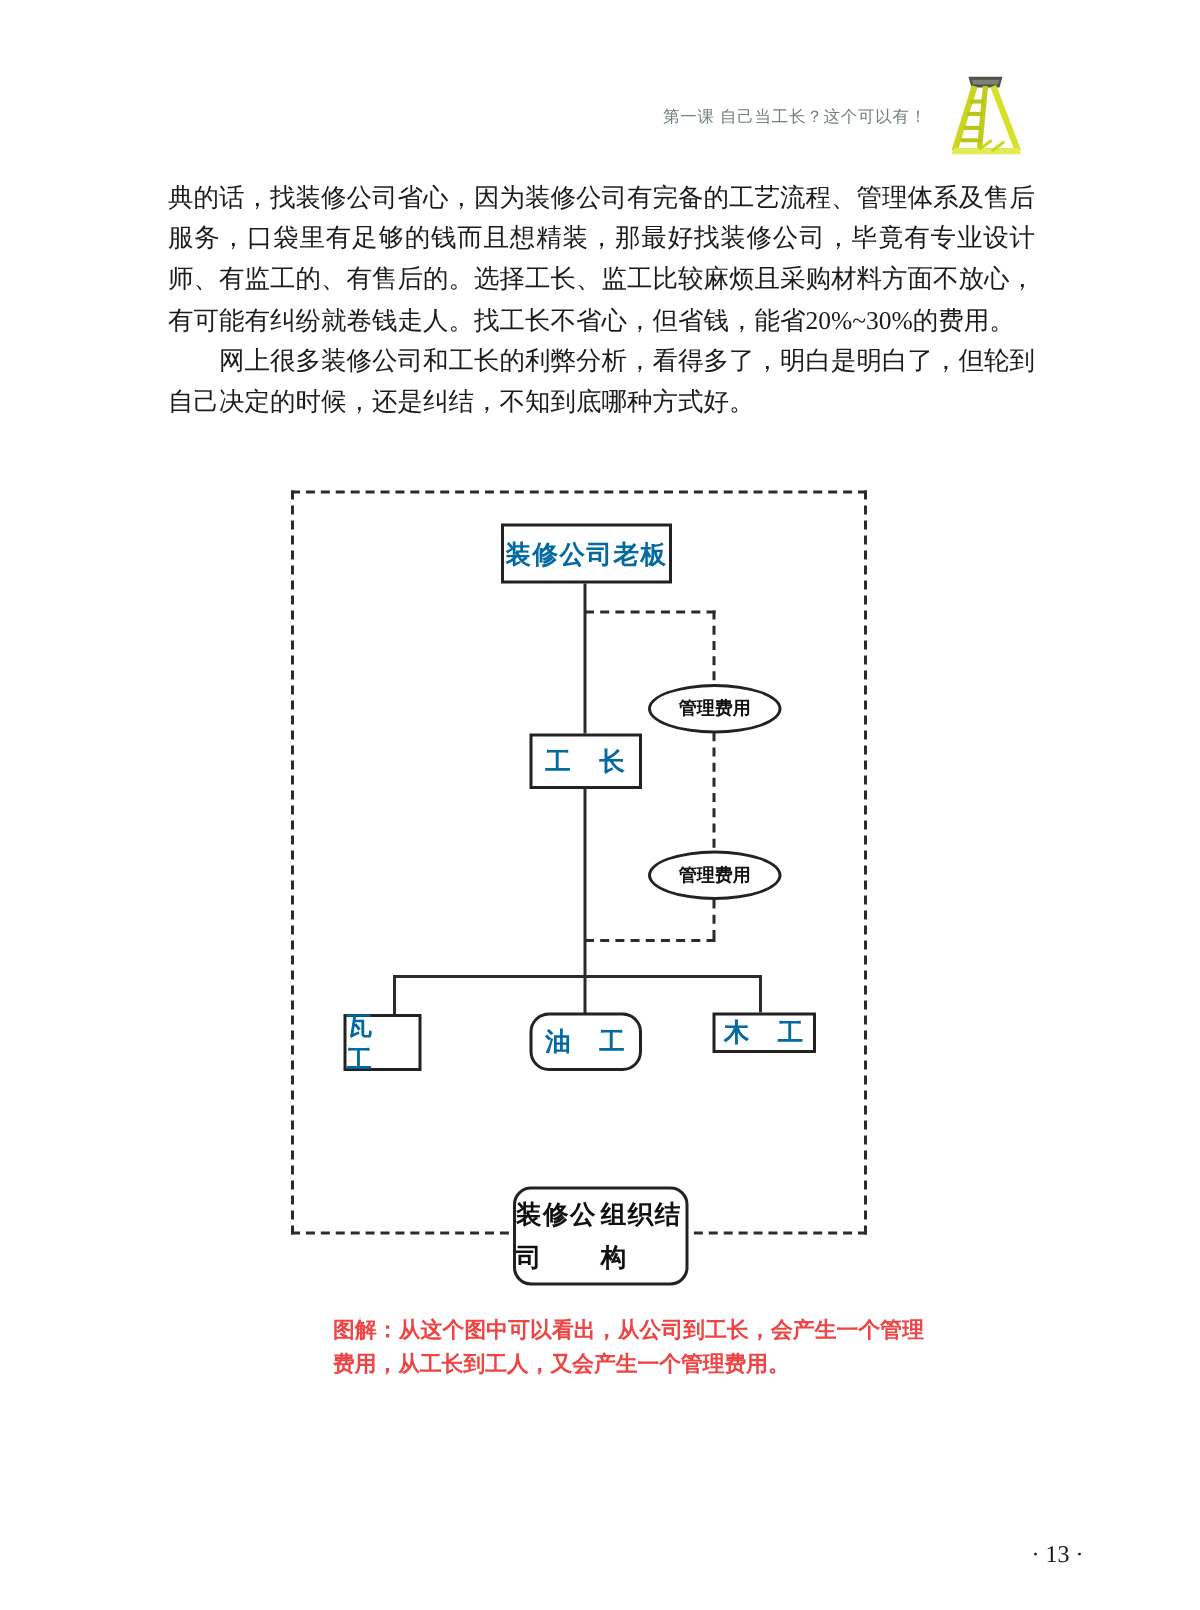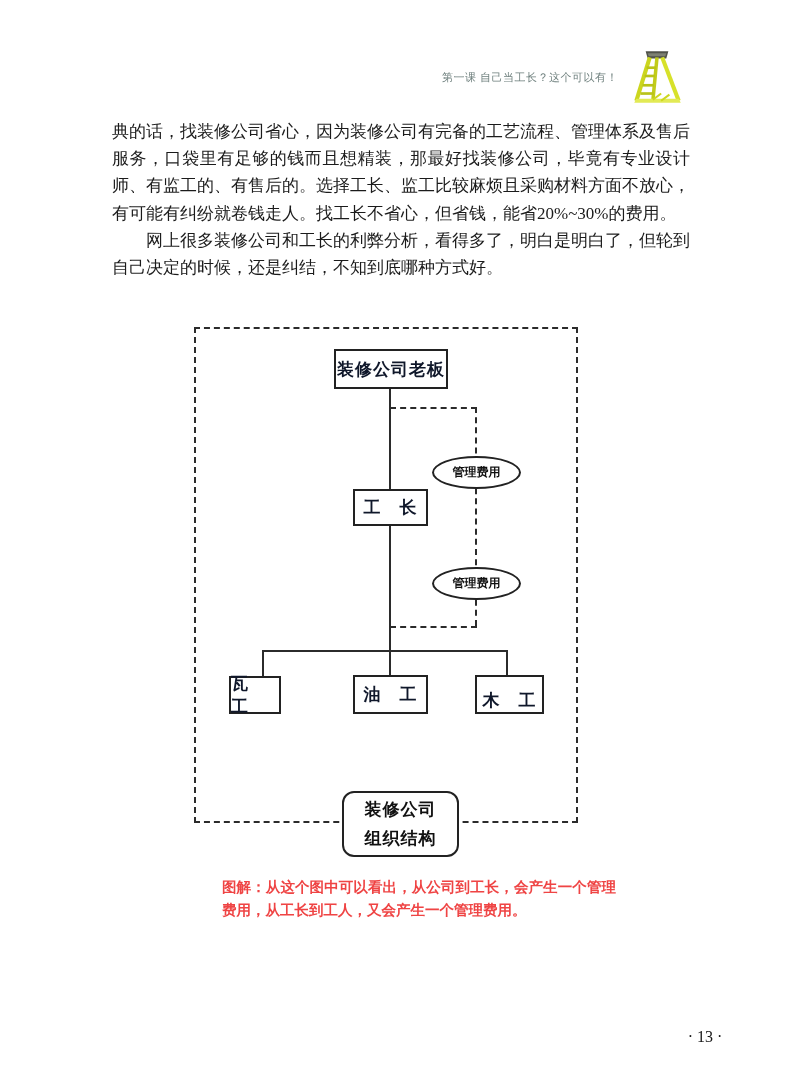--- a/index.html
+++ b/index.html
@@ -21,26 +21,26 @@
 
   
   .dashed-frame{position:absolute;left:194px;top:327px;width:384px;height:496px;
     border:2px dashed #2b2b2b;box-sizing:border-box;}
   .vline{position:absolute;width:2px;background:#2b2b2b;}
   .hline{position:absolute;height:2px;background:#2b2b2b;}
   .vdash{position:absolute;width:0;border-left:2px dashed #2b2b2b;}
   .hdash{position:absolute;height:0;border-top:2px dashed #2b2b2b;}
   .node{position:absolute;background:#ffffff;border:2px solid #222222;box-sizing:border-box;
     display:flex;align-items:center;justify-content:center;
-    font-weight:bold;font-size:17px;color:#0f172a;letter-spacing:1px;}
+    font-weight:bold;font-size:17px;color:#0369a1;letter-spacing:1px;}
   .ellipse{position:absolute;background:#ffffff;border:2px solid #222222;box-sizing:border-box;
     border-radius:50%;display:flex;align-items:center;justify-content:center;
     font-weight:bold;font-size:12px;color:#111111;}
   .legend-box{position:absolute;background:#ffffff;border:2px solid #222222;box-sizing:border-box;
-    border-radius:12px;display:flex;flex-direction:column;align-items:center;justify-content:center;
+    border-radius:12px;display:flex;flex-direction:row;align-items:center;justify-content:center;
     font-weight:bold;font-size:17px;line-height:29px;color:#111111;letter-spacing:1px;z-index:5;}
 
   
   .caption{position:absolute;left:222px;top:876px;width:394px;
     font-size:14.5px;font-weight:bold;line-height:23px;text-align:justify;color:#ef4444;}
 
   
   .page-number{position:absolute;left:650px;top:980px;width:110px;text-align:center;
     font-size:16px;color:#161616;margin-top:48px;}
 </style>
@@ -97,24 +97,24 @@
       <span>工　长</span>
     </div>
 
     <div class="ellipse" style="left:432px;top:567px;width:89px;height:33px;">
       <span>管理费用</span>
     </div>
 
     <div class="node" style="left:229px;top:676px;width:52px;height:38px;">
       <span>瓦　工</span>
     </div>
-    <div class="node" style="left:353px;top:675px;width:75px;height:39px;">
+    <div class="node" style="left:353px;top:675px;width:75px;height:39px;border-radius:13px;">
       <span>油　工</span>
     </div>
-    <div class="node" style="left:475px;top:675px;width:69px;height:39px;align-items:flex-end;">
+    <div class="node" style="left:475px;top:675px;width:69px;height:27px;">
       <span>木　工</span>
     </div>
 
     <div class="legend-box" style="left:342px;top:791px;width:117px;height:66px;">
       <span>装修公司</span>
       <span>组织结构</span>
     </div>
   </div>
 
   <div class="caption">

